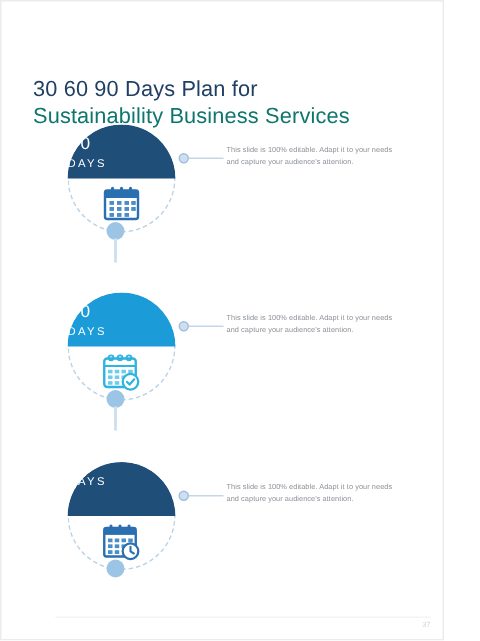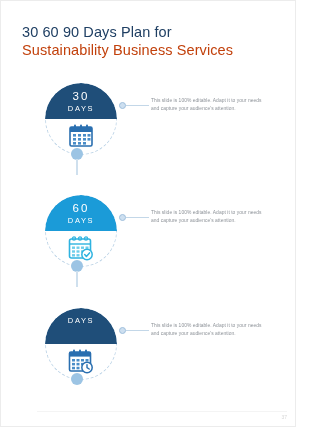--- a/index.html
+++ b/index.html
@@ -29,25 +29,26 @@
     left: 21px;
     top: 22px;
     width: 255px;
   }
   .title-line1 {
     font-size: 14.5px;
     line-height: 18px;
     color: #1f3f63;
     letter-spacing: 0.1px;
     white-space: nowrap;
+    margin-top: 28px;
   }
   .title-line2 {
     font-size: 14.5px;
     line-height: 19px;
-    color: #c2410c;
+    color: #0f766e;
     letter-spacing: 0.1px;
     white-space: nowrap;
   }
 
   
   .row {
     position: absolute;
     left: 0;
     width: 296px;
     height: 112px;
@@ -84,21 +85,20 @@
   .circle-top-fill {
     width: 72px;
     height: 72px;
     border-radius: 50%;
   }
   .circle-label {
     position: absolute;
     left: 0;
     top: 7px;
     width: 72px;
-    text-align: center;
     color: #ffffff;
   }
   .circle-num {
     font-size: 11.5px;
     letter-spacing: 2.2px;
     line-height: 13px;
   }
   .circle-days {
     font-size: 7.5px;
     letter-spacing: 1.6px;

